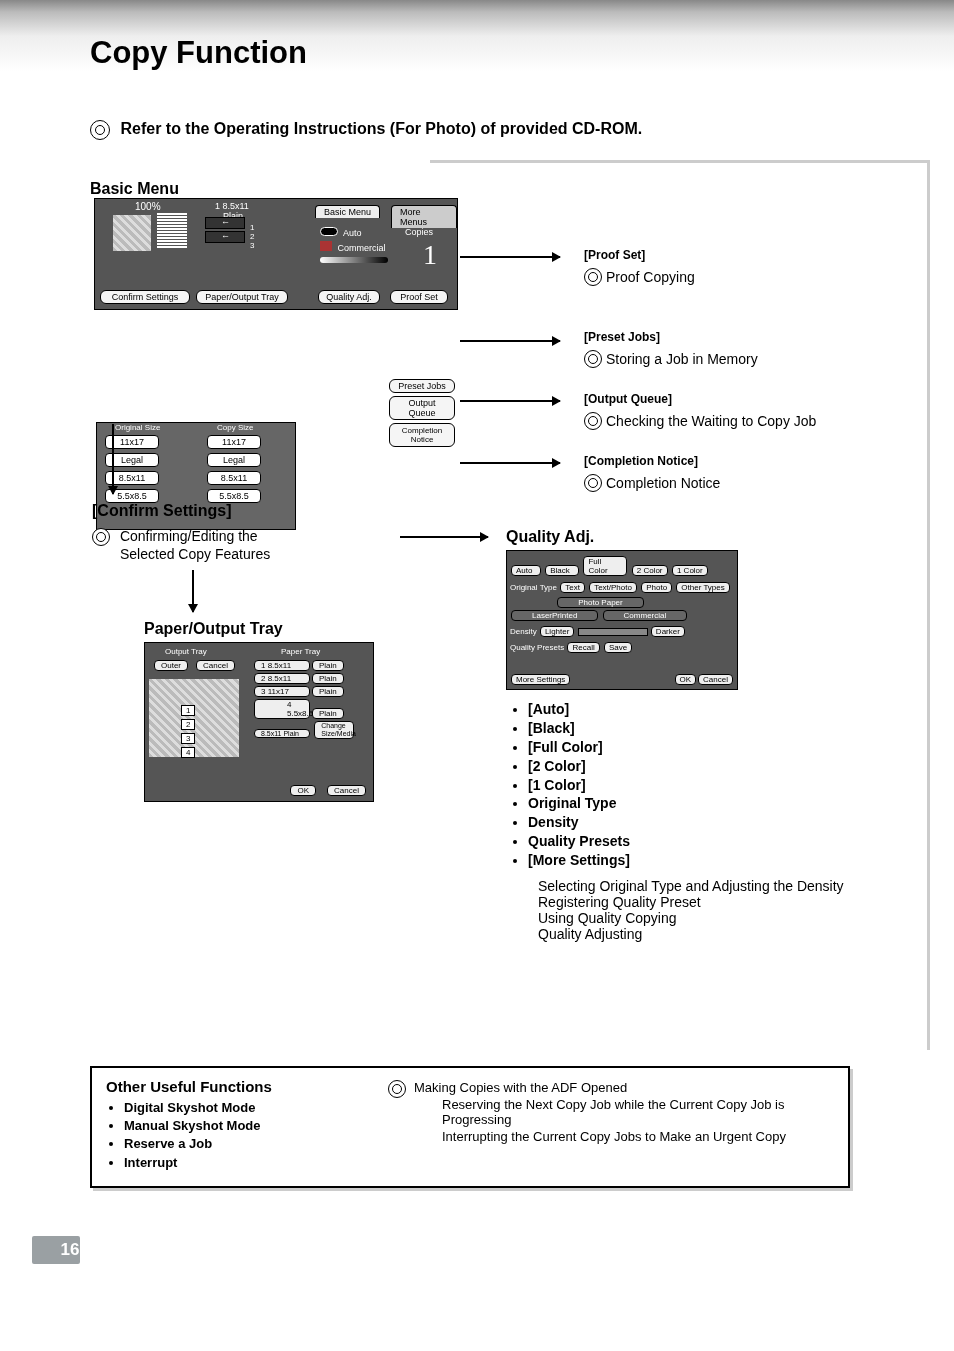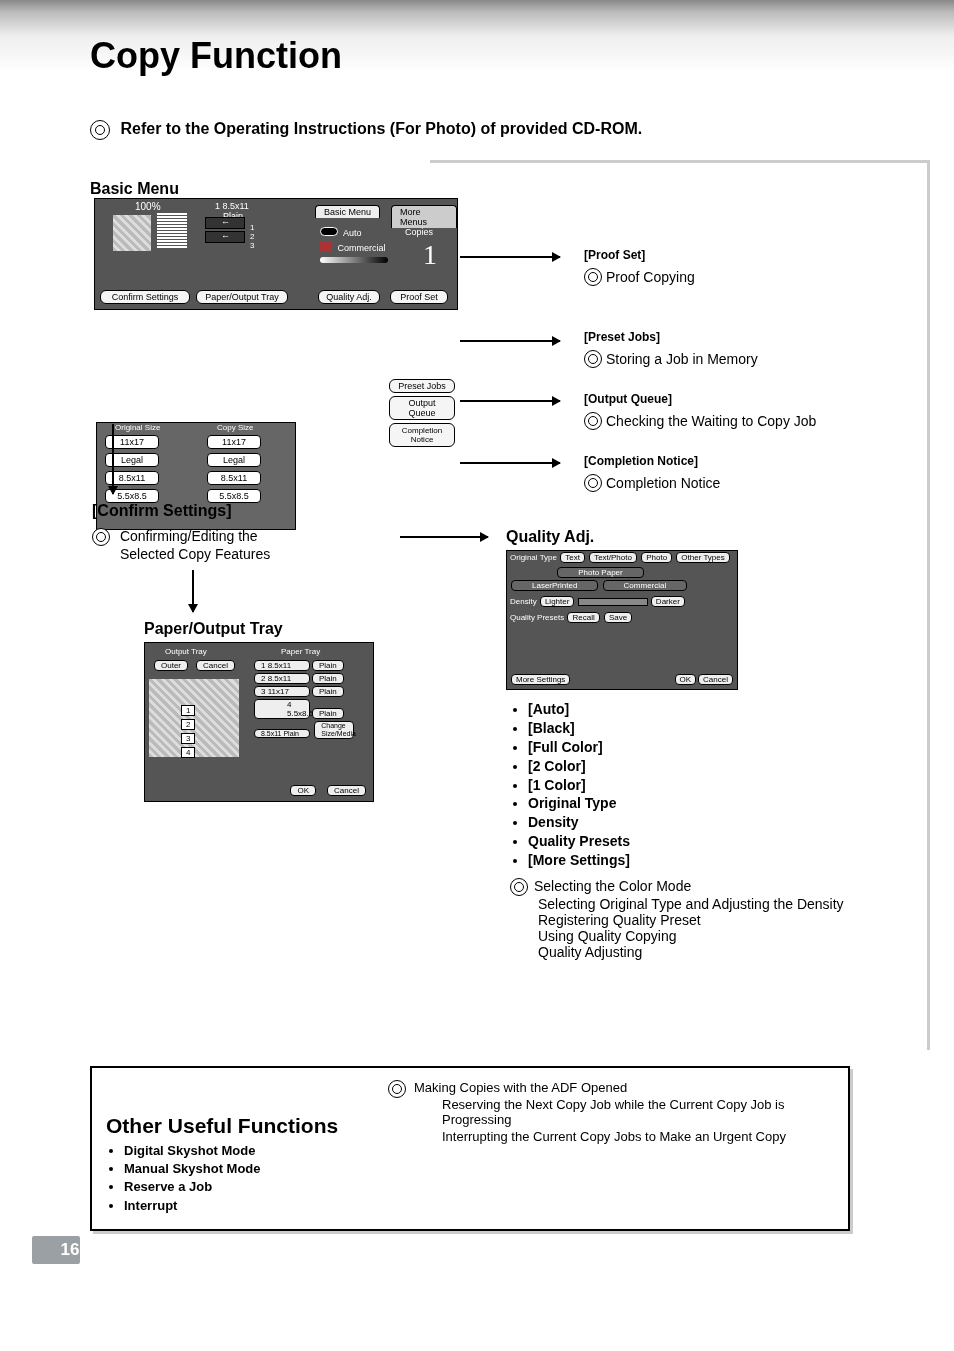--- a/index.html
+++ b/index.html
@@ -14,21 +14,21 @@
   .top-gradient {
     position: absolute;
     top: 0; left: 0; right: 0;
     height: 120px;
     background: linear-gradient(to bottom,#888 0%, #bbb 10%, #eee 30%, #fff 60%);
     z-index: 0;
   }
   .page-title {
     position: absolute;
     top: 35px; left: 90px;
-    font-size: 36px;
+    font-size: 31px;
     font-weight: bold;
     z-index: 2;
   }
   .cd-icon {
     display: inline-block;
     width: 20px; height: 20px;
     border: 1.5px solid #000;
     border-radius: 50%;
     position: relative;
     vertical-align: middle;
@@ -130,21 +130,21 @@
   
   .other-box{
     position:absolute;z-index:2;
     left:90px; top:1066px;
     width:760px;
     border:2px solid #000;
     box-shadow:3px 3px 0 #ccc;
     padding:10px 14px 14px 14px;
     background:#fff;
   }
-  .other-box h4{font-size:21px;margin-bottom:4px;margin-top:36px;}
+  .other-box h4{font-size:15px;margin-bottom:4px;}
   .other-box ul{list-style:disc;margin-left:18px;font-size:13px;font-weight:bold;line-height:1.4;}
   .other-right{position:absolute;right:14px;top:12px;width:420px;font-size:13px;font-weight:normal;}
   .other-right .line{margin-left:28px;text-indent:-0px;display:block;margin-bottom:2px;}
   .other-right .first{position:relative;}
   .other-right .first .cd-icon{position:absolute;left:-26px;top:0;}
 
   
   .shadow-frame{position:absolute;z-index:1;left:430px;top:160px;width:500px;height:890px;
     border-top:3px solid #ccc;border-right:3px solid #ccc;}
 
@@ -295,20 +295,27 @@
     <span class="pot-btn" style="font-size:7px;line-height:8px;width:40px;">Change Size/Media</span>
   </div>
   <span class="pot-btn" style="position:absolute;bottom:4px;right:56px;">OK</span>
   <span class="pot-btn" style="position:absolute;bottom:4px;right:6px;">Cancel</span>
 </div>
 
 <div class="arrow-right" style="top:536px;left:400px;width:88px;"></div>
 <div class="abs heading-bold" style="top:528px;left:506px;">Quality Adj.</div>
 
 <div class="abs qa-box" style="top:550px;left:506px;width:232px;height:140px;">
+  <div style="padding:4px 3px;">
+    <span class="qa-btn" style="width:30px;">Auto</span>
+    <span class="qa-btn" style="width:34px;">Black</span>
+    <span class="qa-btn" style="width:44px;">Full Color</span>
+    <span class="qa-btn" style="width:36px;">2 Color</span>
+    <span class="qa-btn" style="width:36px;">1 Color</span>
+  </div>
   <div style="padding:0 3px;"><span>Original Type</span>
     <span class="qa-btn">Text</span>
     <span class="qa-btn">Text/Photo</span>
     <span class="qa-btn">Photo</span>
     <span class="qa-btn">Other Types</span>
   </div>
   <div style="padding:0 3px;margin-top:2px;">
     <span style="display:inline-block;width:44px;"></span>
     <span class="qa-dark">Photo Paper</span>
     <span class="qa-dark">LaserPrinted</span>
@@ -336,21 +343,20 @@
   <li>[Full Color]</li>
   <li>[2 Color]</li>
   <li>[1 Color]</li>
   <li>Original Type</li>
   <li>Density</li>
   <li>Quality Presets</li>
   <li>[More Settings]</li>
 </ul>
 
 <div class="abs" style="top:878px;left:510px;font-size:14px;">
-  <div><span class="cd-icon small"></span><span>Selecting the Color Mode</span></div>
   <div style="margin-left:28px;">Selecting Original Type and Adjusting the Density</div>
   <div style="margin-left:28px;">Registering Quality Preset</div>
   <div style="margin-left:28px;">Using Quality Copying</div>
   <div style="margin-left:28px;">Quality Adjusting</div>
 </div>
 
 <div class="other-box">
   <h4>Other Useful Functions</h4>
   <ul>
     <li>Digital Skyshot Mode</li>

